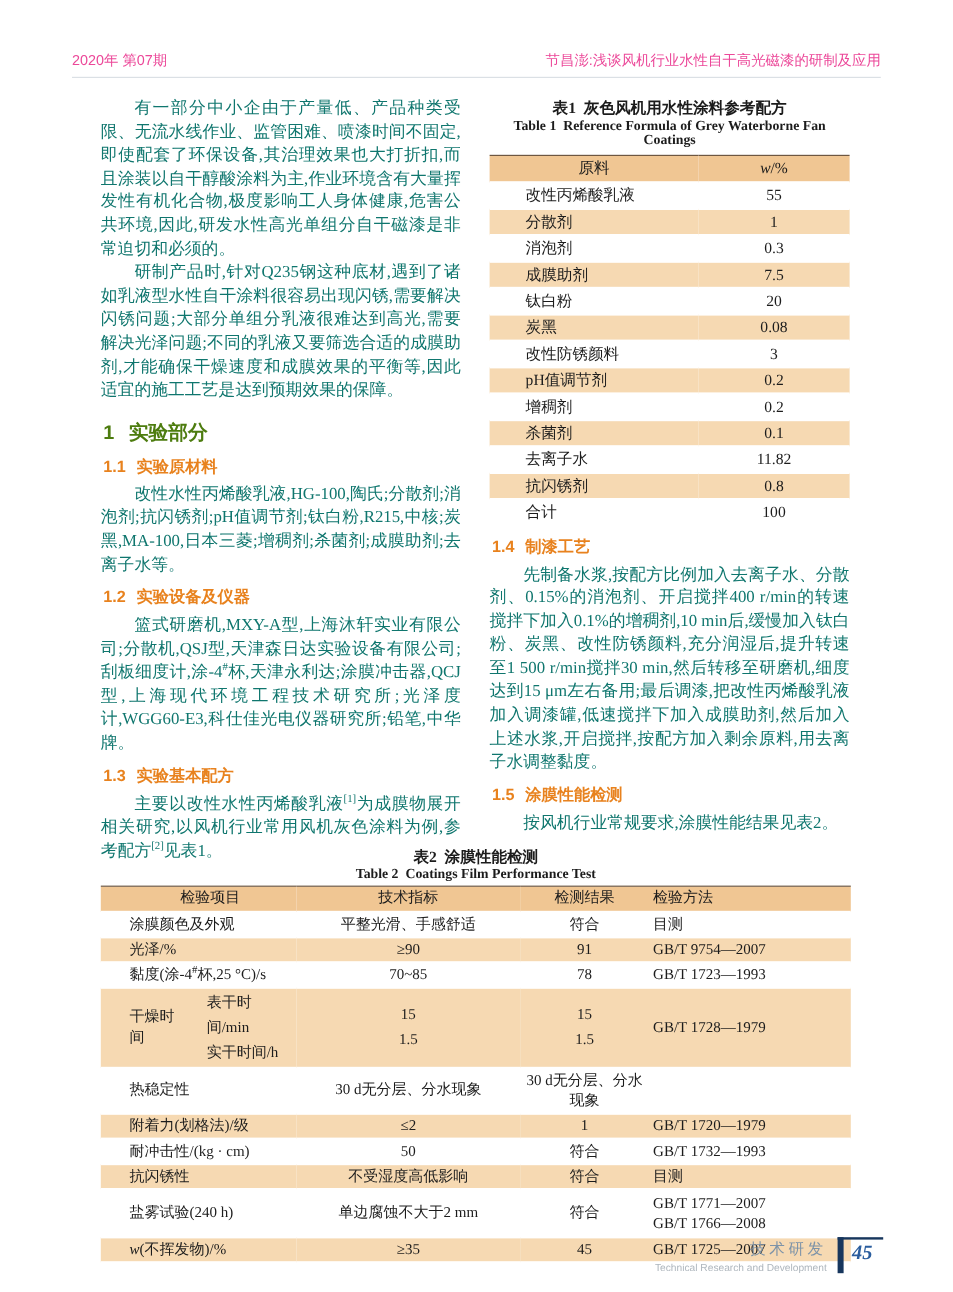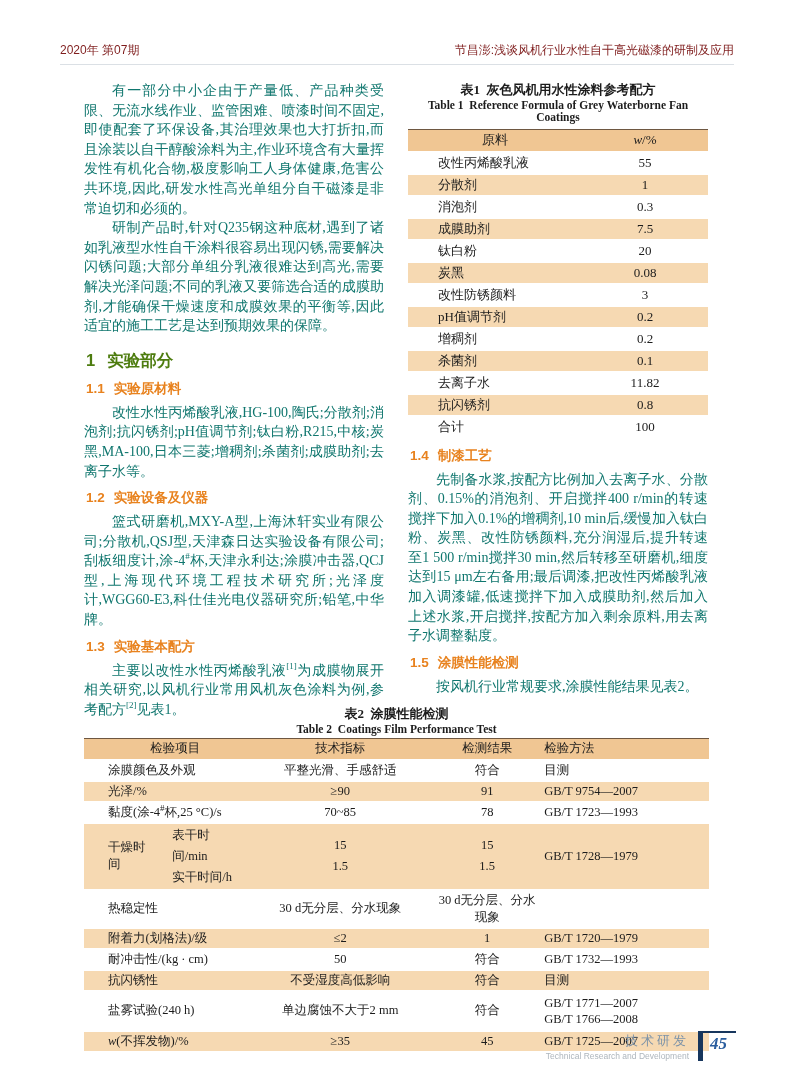--- a/index.html
+++ b/index.html
@@ -11,21 +11,21 @@
     background: #ffffff;
     font-family: "Liberation Serif", serif;
     color: #1c1c1c;
     overflow: hidden;
   }
   
   .hdr {
     display: flex; justify-content: space-between; align-items: flex-end;
     margin: 42px 60px 0 60px;
     font-family: "Liberation Sans", sans-serif;
-    font-size: 12px; color: #7f1d1d;
+    font-size: 12px; color: #ec4899;
   }
   .hdr-rule { border: none; border-top: 1px solid #dbe0e5; margin: 5px 60px 0 60px; }
 
   
   .columns {
     display: flex; gap: 24px;
     margin: 16px 85px 0 84px;
     height: 598px;
   }
   .col { width: 300px; flex: 0 0 300px; }

